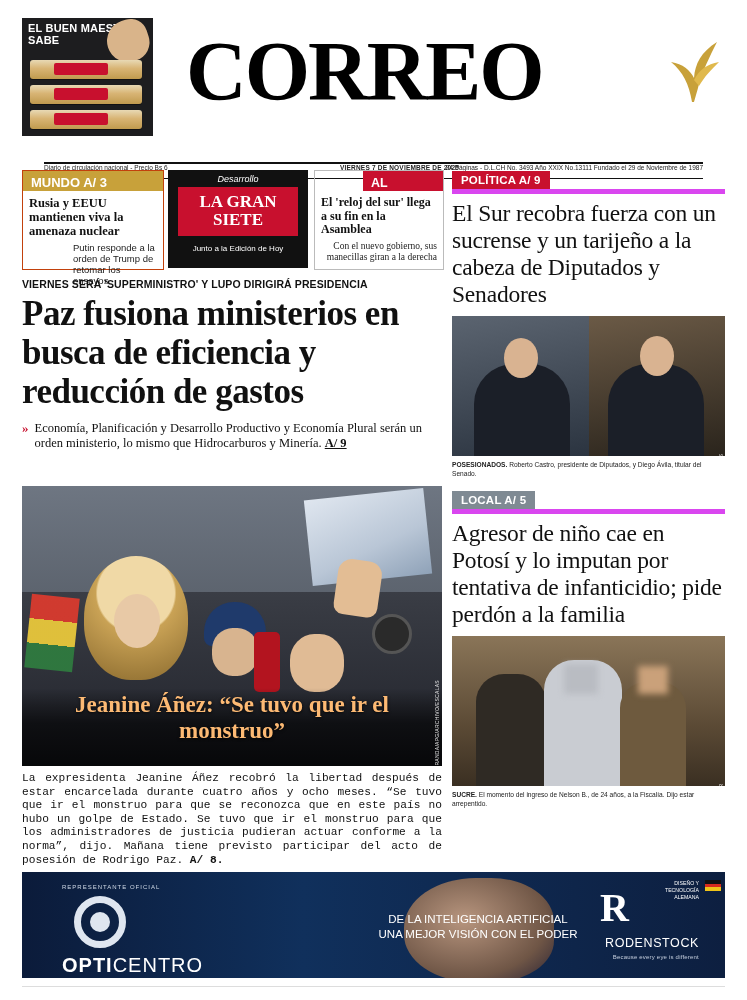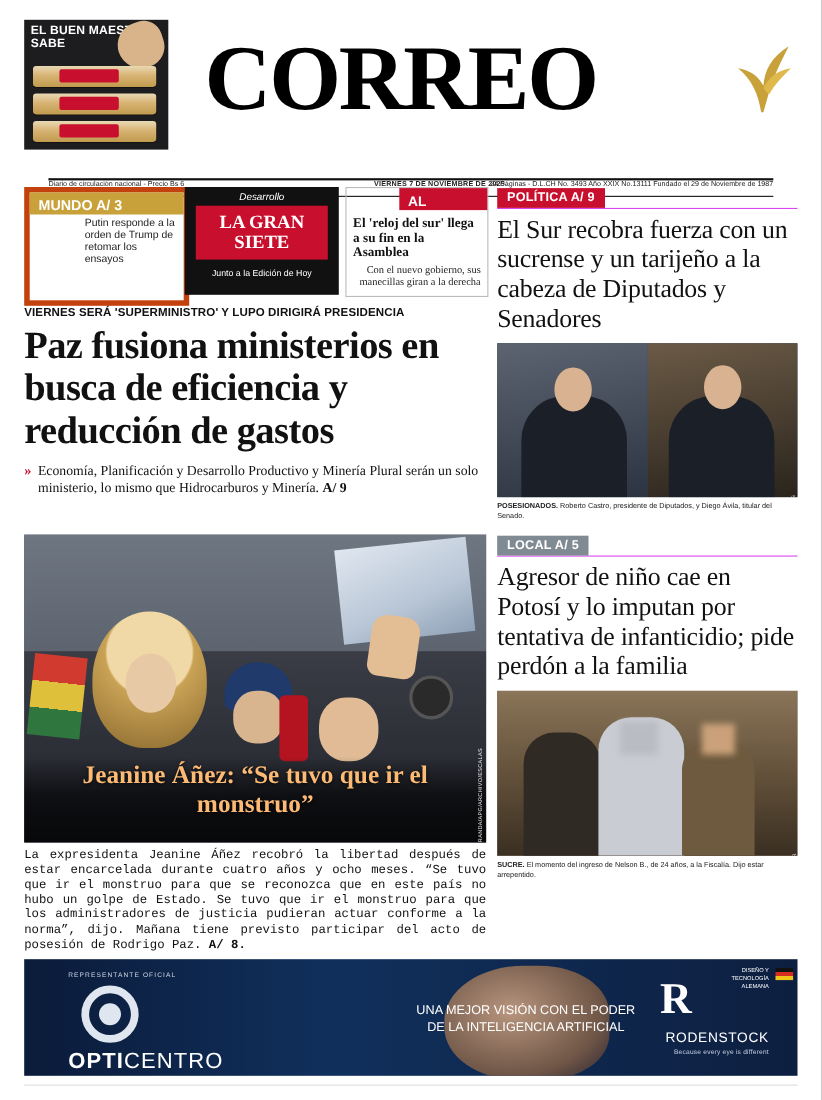--- a/index.html
+++ b/index.html
@@ -138,21 +138,21 @@
     position: absolute;
     top: 170px;
     left: 22px;
     width: 420px;
     height: 100px;
   }
   .box-mundo {
     position: absolute;
     left: 0; top: 0;
     width: 140px; height: 98px;
-    border: 5px solid #c2410c;
+    border: 1px solid #c2410c;
   }
   .kicker-mundo {
     background: #c8a13a;
     color: #fff;
     font-family: "Liberation Sans", sans-serif;
     font-weight: bold;
     font-size: 13px;
     padding: 2px 8px;
     height: 20px;
     line-height: 20px;
@@ -274,21 +274,21 @@
     font-weight: bold;
     font-size: 13px;
     line-height: 14px;
   }
   .lead-dek p {
     margin: 0;
     font-family: "Liberation Serif", serif;
     font-size: 12.5px;
     line-height: 15px;
   }
-  .lead-dek b { font-weight: bold; }
+  .lead-dek b { font-weight: bold; text-decoration: underline; }
 
   
   .bigphoto {
     position: absolute;
     left: 22px;
     top: 486px;
     width: 420px;
     height: 280px;
     overflow: hidden;
     background: #4b4f55;
@@ -411,21 +411,21 @@
     color: #fff;
     font-family: "Liberation Sans", sans-serif;
     font-weight: bold;
     font-size: 11.5px;
     padding: 3px 9px 3px 9px;
     letter-spacing: .2px;
   }
   .tag-politica { background: #c8102e; }
   .tag-local { background: #7f8a93; }
   .tagbar {
-    border-bottom: 1px solid #d946ef;
+    border-bottom: 5px solid #d946ef;
     margin-bottom: 6px;
   }
   .r-head {
     font-family: "Liberation Serif", serif;
     font-size: 23.5px;
     line-height: 27px;
     margin: 4px 0 8px 0;
     letter-spacing: -0.2px;
   }
   .r-photo {
@@ -630,20 +630,21 @@
     <div class="rule-thin"></div>
     <div class="meta-left">Diario de circulación nacional - Precio Bs 6</div>
     <div class="meta-center">VIERNES 7 DE NOVIEMBRE DE 2025</div>
     <div class="meta-right">24 Páginas - D.L.CH No. 3493 Año XXIX No.13111 Fundado el 29 de Noviembre de 1987</div>
   </div>
 
   <div class="strip">
 
     <div class="box-mundo">
       <div class="kicker-mundo">MUNDO A/ 3</div>
+      <div class="hl">Rusia y EEUU mantienen viva la amenaza nuclear</div>
       <div class="dek">Putin responde a la orden de Trump de retomar los ensayos</div>
     </div>
 
     <div class="box-supl">
       <div class="supl-label">Desarrollo</div>
       <div class="supl-red">LA GRAN SIETE</div>
       <div class="supl-foot">Junto a la Edición de Hoy</div>
     </div>
 
     <div class="box-cierre">
@@ -654,21 +655,21 @@
   </div>
 
   <div class="lead">
     <div class="lead-kicker">
       <span>VIERNES SERÁ 'SUPERMINISTRO'</span><span> Y LUPO DIRIGIRÁ PRESIDENCIA</span>
     </div>
     <div class="lead-head">Paz fusiona ministerios en busca de eficiencia y reducción de gastos</div>
     <div class="lead-dek">
       <span class="dek-marker">»</span>
       <p>
-        <span>Economía, Planificación y Desarrollo Productivo y Minería Plural serán un solo ministerio, lo mismo que Hidrocarburos y Minería.</span>
+        <span>Economía, Planificación y Desarrollo Productivo y Economía Plural serán un orden ministerio, lo mismo que Hidrocarburos y Minería.</span>
         <b>A/ 9</b>
       </p>
     </div>
   </div>
 
   <div class="bigphoto">
     <div class="bp-sky"></div>
     <div class="bp-banner"></div>
     <div class="bp-crowd"></div>
     <div class="bp-flag"></div>
@@ -730,22 +731,22 @@
   </div>
 
   <div class="bottom-ad">
     <div class="ba-hand"></div>
     <div class="ba-rep">REPRESENTANTE OFICIAL</div>
     <div class="ba-logo-ring"></div>
     <div class="ba-opti">
       <b>OPTI</b><span>CENTRO</span>
     </div>
     <div class="ba-claim">
+      <div>DE LA INTELIGENCIA ARTIFICIAL</div>
       <div>UNA MEJOR VISIÓN CON EL PODER</div>
-      <div>DE LA INTELIGENCIA ARTIFICIAL</div>
     </div>
     <div class="ba-rod-r">R</div>
     <div class="ba-rod-name">RODENSTOCK</div>
     <div class="ba-rod-sub">Because every eye is different</div>
     <div class="ba-german">
       <div>DISEÑO Y</div>
       <div>TECNOLOGÍA</div>
       <div>ALEMANA</div>
     </div>
     <div class="ba-flag"></div>

